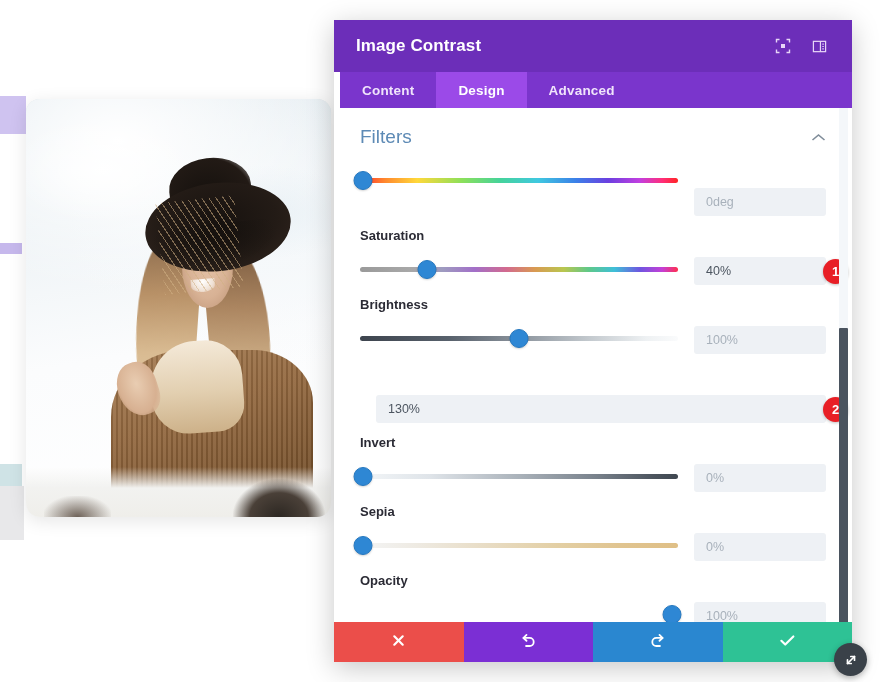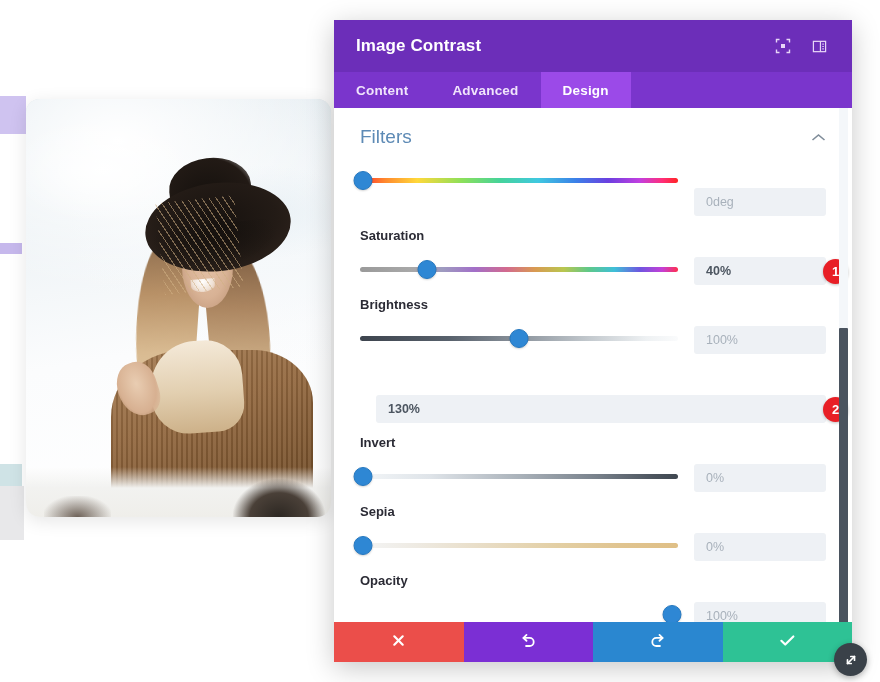--- a/index.html
+++ b/index.html
@@ -106,21 +106,21 @@
   }
   .panel-title { color: #fff; font-size: 17px; font-weight: bold; letter-spacing: .1px; }
   .head-spacer { flex: 1; }
   .head-icon {
     width: 22px; height: 22px; margin-left: 14px;
     display: flex; align-items: center; justify-content: center;
     color: #e7d6f7;
   }
   .head-icon svg { display: block; }
 
-  .tabs { height: 36px; background: #7a35cc; display: flex; flex: 0 0 36px; }
+  .tabs { height: 36px; background: #7a35cc; display: flex; flex: 0 0 36px; margin-left: 6px; }
   .tab {
     padding: 0 22px; height: 36px; display: flex; align-items: center;
     color: #f0e4fb; font-size: 13.5px; font-weight: bold; letter-spacing: .2px;
   }
   .tab.active { background: #9b4ae8; color: #ffffff; }
 
   .panel-body { flex: 1; position: relative; overflow: hidden; background: #fff; }
   .scroll-area { position: absolute; inset: 0; padding: 18px 26px 0 26px; }
 
   .section-head { display: flex; align-items: center; justify-content: space-between; margin-bottom: 8px; }
@@ -157,21 +157,21 @@
   .t-contrast { background: repeating-linear-gradient(90deg,#cfd4d8 0 3px,#9aa2aa 3px 6px,#c3cad0 6px 9px,#8d959d 9px 12px); }
   .t-invert { background: linear-gradient(90deg,#f3f6f8 0%,#dfe4e9 22%,#aab2ba 50%,#79828c 74%,#4d555f 92%,#3f4750 100%); }
   .t-sepia { background: linear-gradient(90deg,#f4f5f6 0%,#eeeae2 18%,#e8dcc4 40%,#e3cfa4 62%,#e0c490 82%,#dfbf86 100%); }
 
   .value-box {
     height: 28px; border-radius: 3px; background: #eef1f5;
     display: flex; align-items: center; padding: 4px 12px;
     font-size: 12.5px;
   }
   .value-box.placeholder { color: #a8b1bb; }
-  .value-box.filled { color: #4c5560; font-weight: bold; }
+  .value-box.filled { color: #4c5560; }
 
   .badge {
     position: absolute; right: -22px; top: -1px;
     width: 25px; height: 25px; border-radius: 50%;
     background: #e81f26; color: #fff;
     display: flex; align-items: center; justify-content: center;
     font-size: 13px; font-weight: bold;
     box-shadow: 0 1px 3px rgba(0,0,0,.25);
   }
 
@@ -249,22 +249,22 @@
           <line x1="9" y1="2.5" x2="9" y2="13.5"></line>
           <line x1="11" y1="5.5" x2="12.6" y2="5.5"></line>
           <line x1="11" y1="8" x2="12.6" y2="8"></line>
           <line x1="11" y1="10.5" x2="12.6" y2="10.5"></line>
         </svg>
       </div>
     </div>
 
     <div class="tabs">
       <div class="tab">Content</div>
+      <div class="tab active">Design</div>
       <div class="tab">Advanced</div>
-      <div class="tab active">Design</div>
     </div>
 
     <div class="panel-body">
       <div class="scroll-area">
 
         <div class="section-head">
           <div class="section-title">Filters</div>
           <div class="chev">
             <svg width="15" height="9" viewBox="0 0 15 9" fill="none" stroke="currentColor" stroke-width="1.6">
               <path d="M1.5 7L7.5 2L13.5 7"></path>

